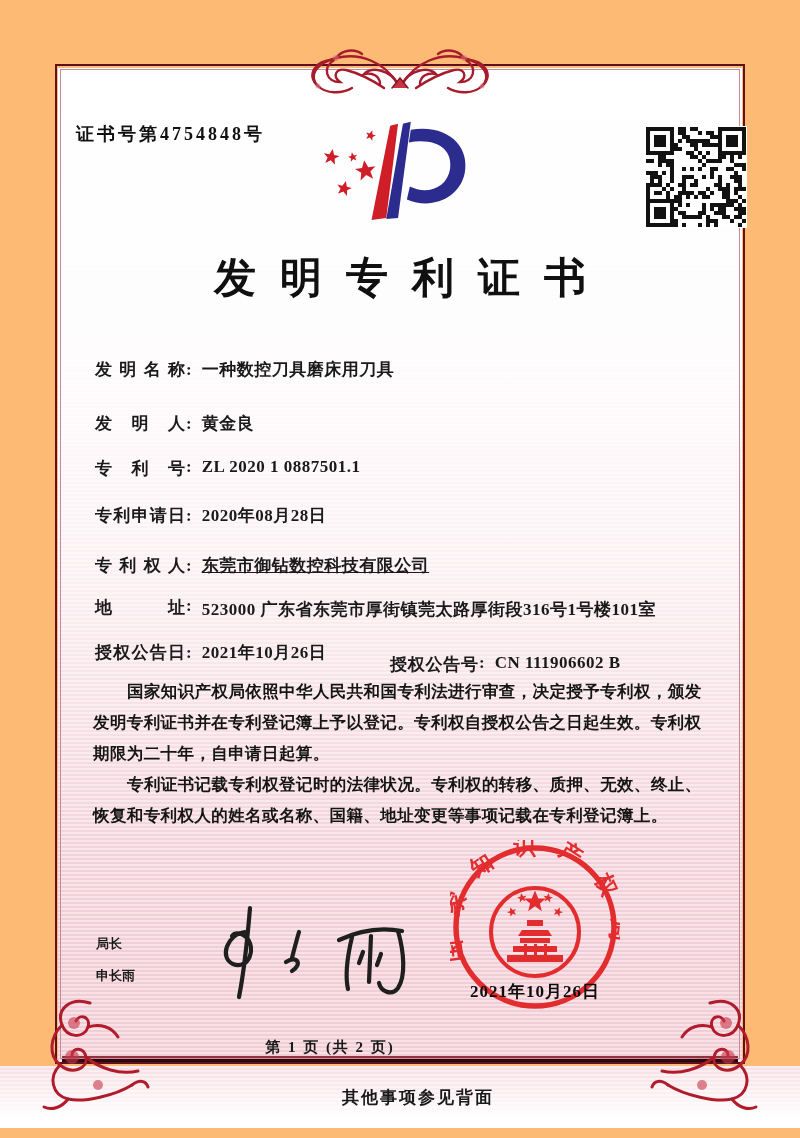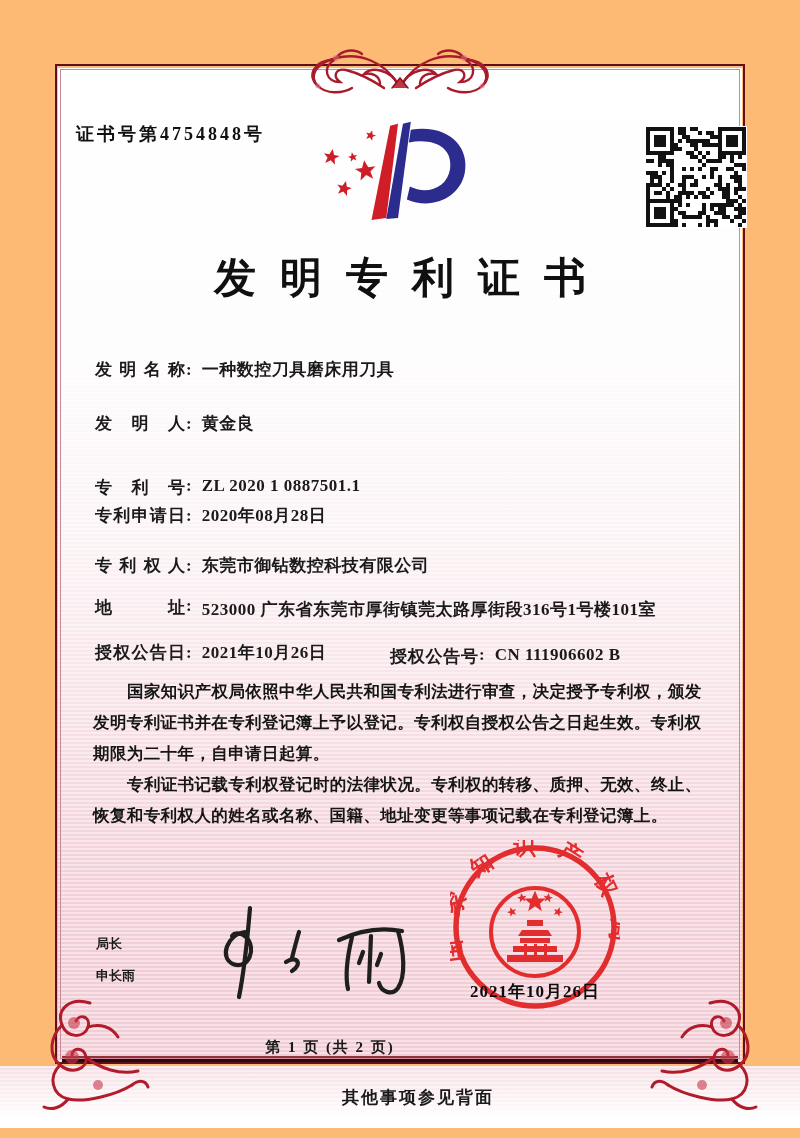--- a/index.html
+++ b/index.html
@@ -65,21 +65,21 @@
   .flabel {
     display:inline-block; width:90px; text-align:justify; text-align-last:justify;
     vertical-align:top;
   }
   .fcolon { display:inline-block; margin:0 10px 0 1px; }
   .fvalue { letter-spacing:.5px; }
   .fvalue-wrap {
     display:inline-block; width:505px; white-space:normal; vertical-align:top;
     line-height:27px; letter-spacing:.5px;
   }
-  .fpair2 { position:absolute; left:295px; top:4px; white-space:nowrap; }
+  .fpair2 { position:absolute; left:295px; top:12px; white-space:nowrap; }
   .fpair2 .flabel { width:88px; }
   
   .body-text {
     position:absolute; left:93px; top:676px; width:624px; z-index:5;
     font-size:16.5px; font-weight:600; line-height:31px; color:#151515;
   }
   .body-text p { text-indent:34px; letter-spacing:.4px; }
   
   .signoff { position:absolute; left:96px; top:928px; z-index:5;
     font-size:13px; font-weight:700; line-height:32px; }
@@ -503,27 +503,27 @@
 
   <div class="title">发明专利证书</div>
 
   <div class="fields">
     <div class="frow" style="top:14px;">
       <span class="flabel">发明名称</span><span class="fcolon">:</span><span class="fvalue">一种数控刀具磨床用刀具</span>
     </div>
     <div class="frow" style="top:68px;">
       <span class="flabel">发明人</span><span class="fcolon">:</span><span class="fvalue">黄金良</span>
     </div>
-    <div class="frow" style="top:113px;margin-top:19px;">
+    <div class="frow" style="top:113px;">
       <span class="flabel">专利号</span><span class="fcolon">:</span><span class="fvalue">ZL 2020 1 0887501.1</span>
     </div>
     <div class="frow" style="top:160px;">
       <span class="flabel">专利申请日</span><span class="fcolon">:</span><span class="fvalue">2020年08月28日</span>
     </div>
-    <div class="frow" style="top:210px;">
+    <div class="frow" style="top:210px;text-decoration:underline;">
       <span class="flabel">专利权人</span><span class="fcolon">:</span><span class="fvalue">东莞市御钻数控科技有限公司</span>
     </div>
     <div class="frow" style="top:252px;">
       <span class="flabel">地址</span><span class="fcolon">:</span><span class="fvalue-wrap">523000 广东省东莞市厚街镇莞太路厚街段316号1号楼101室</span>
     </div>
     <div class="frow" style="top:297px;">
       <span class="flabel">授权公告日</span><span class="fcolon">:</span><span class="fvalue">2021年10月26日</span>
       <span class="fpair2">
         <span class="flabel">授权公告号</span><span class="fcolon">:</span><span class="fvalue">CN 111906602 B</span>
       </span>

